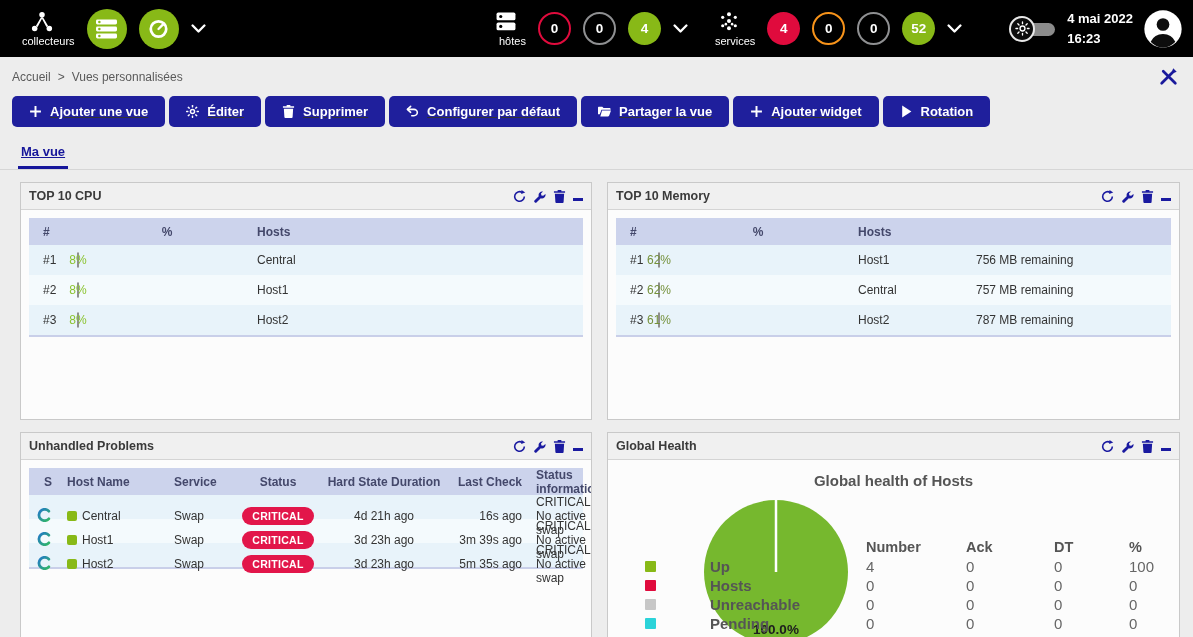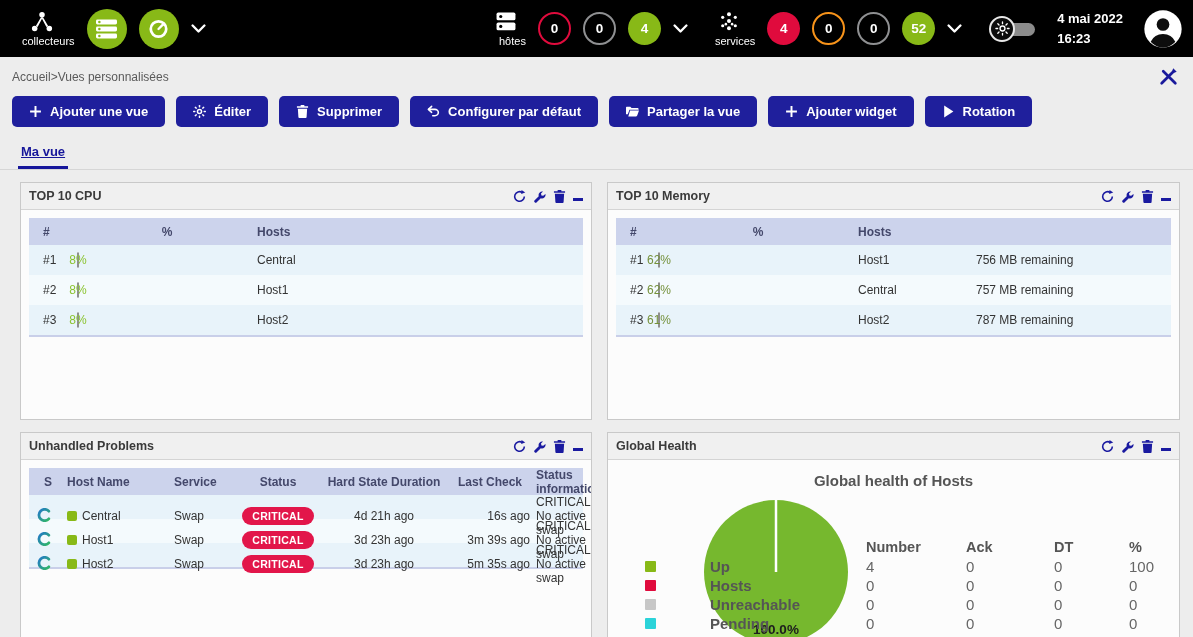--- a/index.html
+++ b/index.html
@@ -5,21 +5,21 @@
   * { box-sizing: border-box; margin: 0; padding: 0; }
   html,body { width:1193px; height:637px; overflow:hidden; }
   body { font-family:"Liberation Sans", sans-serif; background:#ededed; color:#333; }
 
   
   .topbar { position:relative; height:57px; background:#000; color:#fff; }
   .tb-group { position:absolute; top:0; height:57px; display:flex; align-items:center; gap:12px; }
   .tb-pollers { left:10px; }
   .tb-hosts { left:487px; }
   .tb-services { left:703px; }
-  .tb-right { right:10px; gap:20px; }
+  .tb-right { right:10px; gap:10px; }
   .icon-stack { display:flex; flex-direction:column; align-items:center; gap:3px; cursor:pointer; }
   .icon-stack svg { width:22px; height:21px; color:#fff; }
   .icon-label { font-size:11px; color:#fff;margin-left:12px; }
   .round-btn { width:40px; height:40px; border-radius:50%; background:#88b917; border:none; display:flex; align-items:center; justify-content:center; cursor:pointer; }
   .round-btn svg { width:21px; height:20px; color:#fff; }
   .chev { width:15px; height:9px; color:#fff; cursor:pointer; }
   .counter { min-width:33px; height:33px; padding:0 4px; border-radius:17px; display:flex; align-items:center; justify-content:center; font-size:13.5px; font-weight:bold; color:#fff; cursor:pointer; }
   .c-out-red { border:2px solid #e00b3d; }
   .c-out-gray { border:2px solid #8f9092; }
   .c-out-orange { border:2px solid #f7931a; }
@@ -27,26 +27,26 @@
   .c-fill-green { background:#88b917; }
   .toggle { position:relative; width:48px; height:28px; cursor:pointer; }
   .toggle .pill { position:absolute; left:10px; top:8px; width:36px; height:13px; border-radius:7px; background:#8b8b8b; }
   .toggle .knob { position:absolute; left:0; top:1px; width:26px; height:26px; border-radius:50%; background:#0c0c0c; border:2px solid #e8e8e8; display:flex; align-items:center; justify-content:center; }
   .toggle .knob svg { width:15px; height:15px; color:#fff; }
   .datetime { font-size:13px; font-weight:bold; line-height:1.5; color:#fff; }
   .avatar { width:40px; height:40px; cursor:pointer; }
 
   
   .crumb-row { display:flex; justify-content:space-between; align-items:center; padding:9px 14px 0 12px; }
-  .crumb { font-size:12px; color:#5a5a5a; display:flex; align-items:center; }
+  .crumb { font-size:12px; color:#5a5a5a; display:flex; gap:7px; align-items:center; }
   .crumb a { color:#5a5a5a; text-decoration:none; cursor:pointer; }
   .tools-ic { width:21px; height:21px; color:#1a1a9c; cursor:pointer; }
 
   
-  .btn-row { display:flex; gap:11px; padding:9px 0 0 12px; }
+  .btn-row { display:flex; gap:4px; padding:9px 0 0 12px;text-decoration:underline; }
   .btn { display:flex; align-items:center; gap:8px; height:31px; padding:0 17px; background:#1f1f9c; border:none; border-radius:5px; color:#fff; font-family:"Liberation Sans",sans-serif; font-size:13px; font-weight:bold; cursor:pointer; }
   .btn svg { width:13px; height:13px; color:#fff; }
 
   
   .tabbar { margin-top:12px; border-bottom:1px solid #d6d6d6; padding-left:18px; }
   .tab { display:inline-block; color:#16169a; font-size:13px; font-weight:bold; padding:5px 3px 7px; border-bottom:3px solid #16169a; cursor:pointer;text-decoration:underline; }
 
   
   .grid { display:grid; grid-template-columns:572px 573px; grid-template-rows:238px 400px; column-gap:15px; row-gap:12px; padding:12px 13px 0 20px; }
   .widget { background:#fcfcfc; border:1px solid #c9c9c9; display:flex; flex-direction:column; overflow:hidden; }
@@ -70,21 +70,21 @@
   .bar { position:relative; width:150px; height:20px; border:1.5px solid #8f8f8f; border-radius:9px; background:#fff; overflow:hidden; }
   .bar-fill { position:absolute; left:1px; top:1px; bottom:1px; border-radius:7px; background:#c8e67f; }
   .bar-label { position:absolute; inset:0; display:flex; align-items:center; justify-content:center; font-size:12px; }
   .cpu-lbl { color:#8bc32f; }
   .mem-lbl { color:#74903a; }
 
   .cols-prob { grid-template-columns:38px 107px 58px 92px 120px 92px 1fr; }
   .cols-prob.t-row { height:24px; }
   .th-c { text-align:center; }
   .td-c { text-align:center; }
-  .td-r { text-align:right; padding-right:6px; }
+  .td-r { text-align:right; padding-right:14px; }
   .hostcell { display:flex; align-items:center; gap:5px; }
   .clogo { width:14px; height:14px; margin-left:8px; cursor:pointer; }
   .sq { width:10px; height:10px; border-radius:2px; background:#88b917; }
   .badge-critical { display:inline-block; background:#e2164a; color:#fff; font-size:10.5px; font-weight:bold; letter-spacing:.3px; padding:3px 10px; border-radius:10px; }
 
   
   .gh-title { text-align:center; font-size:15px; font-weight:bold; color:#555; margin-top:4px; }
   .gh-pie { position:absolute; left:88px; top:28px; }
   .gh-legend { position:absolute; right:6px; top:78px; font-size:15px; }
   .lg-row { display:grid; grid-template-columns:17px 108px 52px 40px 27px 44px; align-items:center; line-height:19px;gap:48px; }

